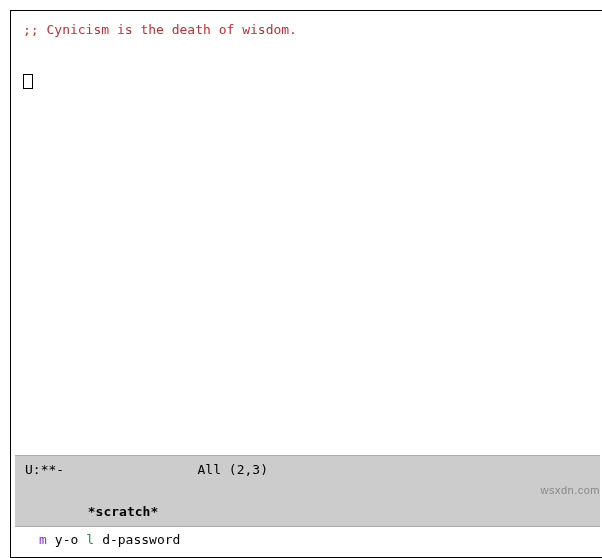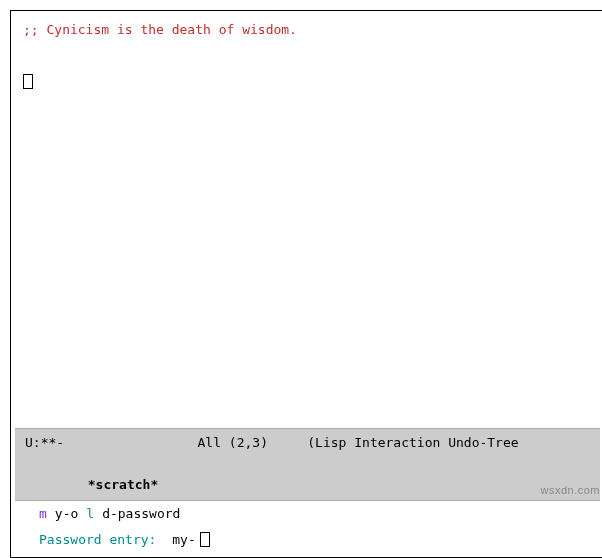--- a/index.html
+++ b/index.html
@@ -82,23 +82,21 @@
     <div><span class="cursor-box"></span></div>
   </div>
 
   <div class="mode-line">
     <span class="mode-indicator">U:**-</span>
     <span class="spacer-sm"></span>
     <span class="buffer-name">*scratch*</span>
     <span class="spacer-md"></span>
     <span>All (2,3)</span>
     <span class="spacer-md"></span>
-    <span>(Lisp Interaction Undo-Tree</span>
   </div>
 
   <div class="minibuffer">
     <div class="mb-line1"><span class="hl1">m</span><span>y-o</span><span class="hl2">l</span><span>d-password</span></div>
-    <div class="mb-line2"><span class="prompt">Password entry: </span><span>my-</span><span class="cursor-box"></span></div>
   </div>
 
 </div>
 
 <div class="watermark">wsxdn.com</div>
 
 </body></html>

